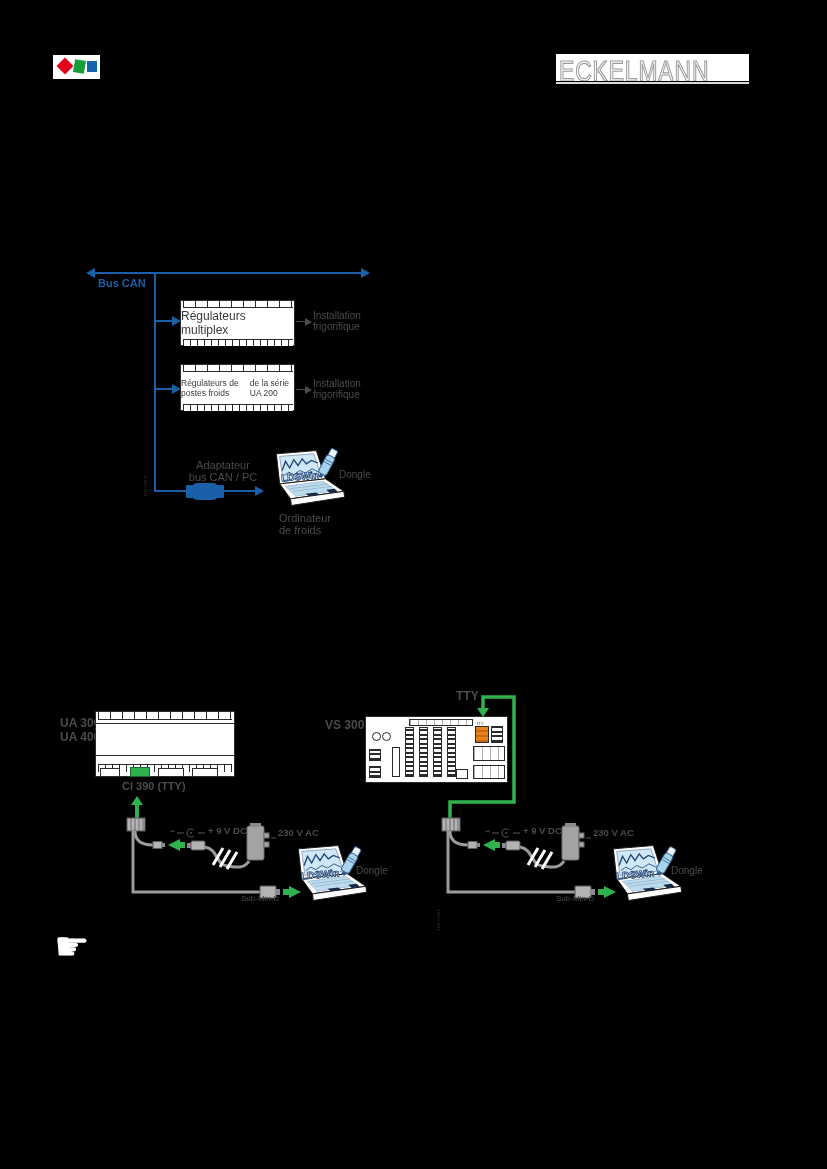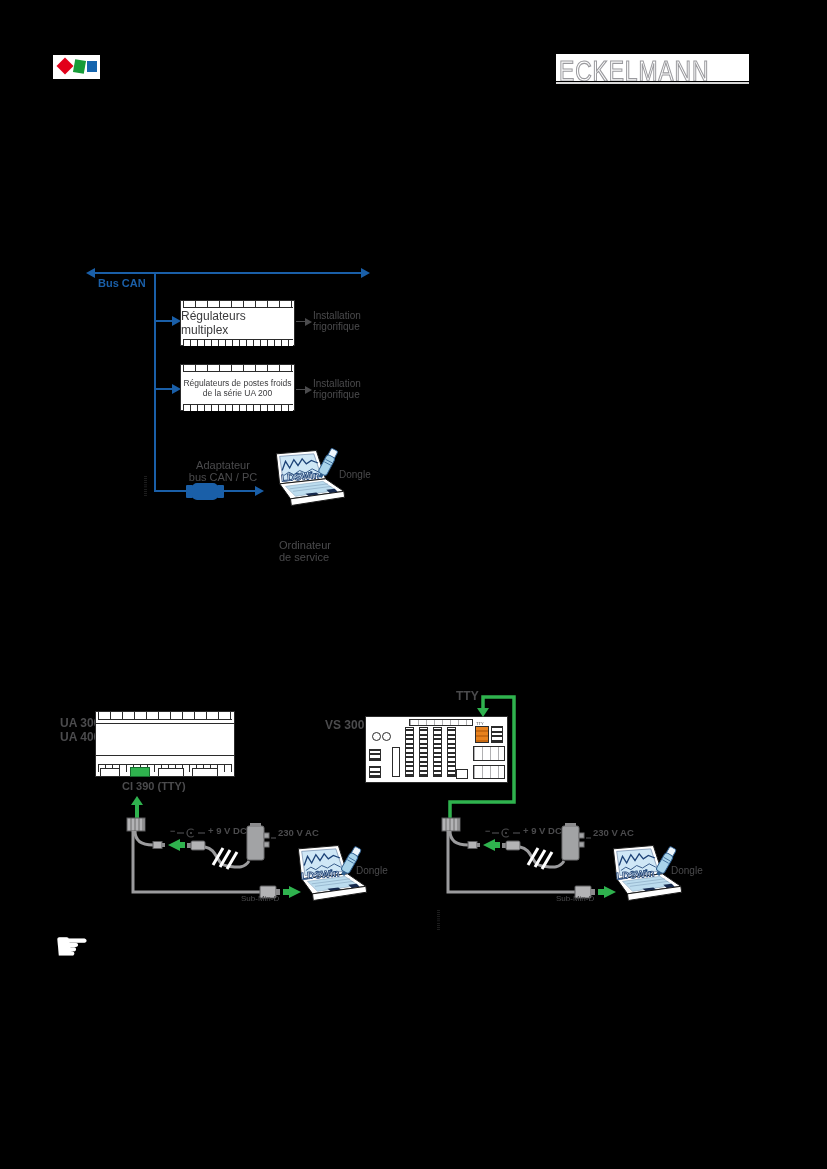--- a/index.html
+++ b/index.html
@@ -138,21 +138,21 @@
   <div class="abs lbl" style="left:313px;top:310px;font-size:10px;">
     <div>Installation</div>
     <div>frigorifique</div>
   </div>
 
   <div class="abs blueline" style="left:156px;top:388px;width:18px;height:2px;"></div>
   <div class="abs tri tri-right-blue" style="left:172px;top:384px;"></div>
   <div class="abs whitebox" style="left:180px;top:364px;width:115px;height:47px;">
     <div class="abs term-t" style="left:2px;top:0;width:110px;height:6px;"></div>
     <div class="abs term-b" style="left:2px;top:39px;width:110px;height:6px;"></div>
-    <div class="abs" style="left:0;top:6px;width:113px;height:33px;display:flex;flex-direction:column;align-items:center;justify-content:center;">
+    <div class="abs" style="left:0;top:6px;width:113px;height:33px;display:flex;flex-direction:row;align-items:center;justify-content:center;">
       <span style="font-size:8.5px;color:#3a3a3c;">Régulateurs de postes froids</span>
       <span style="font-size:8.5px;color:#3a3a3c;">de la série UA 200</span>
     </div>
   </div>
   <div class="abs" style="left:296px;top:389px;width:11px;height:1px;background:#4b4b4d;"></div>
   <div class="abs tri tri-right-gray" style="left:305px;top:386px;"></div>
   <div class="abs lbl" style="left:313px;top:378px;font-size:10px;">
     <div>Installation</div>
     <div>frigorifique</div>
   </div>
@@ -168,23 +168,23 @@
   </div>
 
   <svg class="abs" style="left:268px;top:447px;width:80px;height:62px;">
       <use href="#laptop"></use>
     </svg>
   <span class="abs ldswin" style="left:281px;top:471px;">LDSWin</span>
   <svg class="abs" style="left:321px;top:447px;width:13px;height:33px;transform:rotate(28deg);">
       <use href="#dongle"></use>
     </svg>
   <span class="abs lbl" style="left:339px;top:469px;font-size:10px;">Dongle</span>
-  <div class="abs lbl" style="left:279px;top:512px;font-size:11px;margin-top:27px;">
+  <div class="abs lbl" style="left:279px;top:512px;font-size:11px;">
     <div>Ordinateur</div>
-    <div>de service</div>
+    <div>de froids</div>
   </div>
 
   <div class="abs lbl b" style="left:60px;top:716px;font-size:12px;line-height:14px;">
     <div>UA 300</div>
     <div>UA 400</div>
   </div>
   <div class="abs whitebox" style="left:95px;top:711px;width:140px;height:66px;">
     <div class="abs term-t" style="left:2px;top:0;width:134px;height:7px;"></div>
     <div class="abs" style="left:0;top:11px;width:138px;height:1px;background:#2b2b2b;"></div>
     <div class="abs" style="left:0;top:43px;width:138px;height:1px;background:#2b2b2b;"></div>

